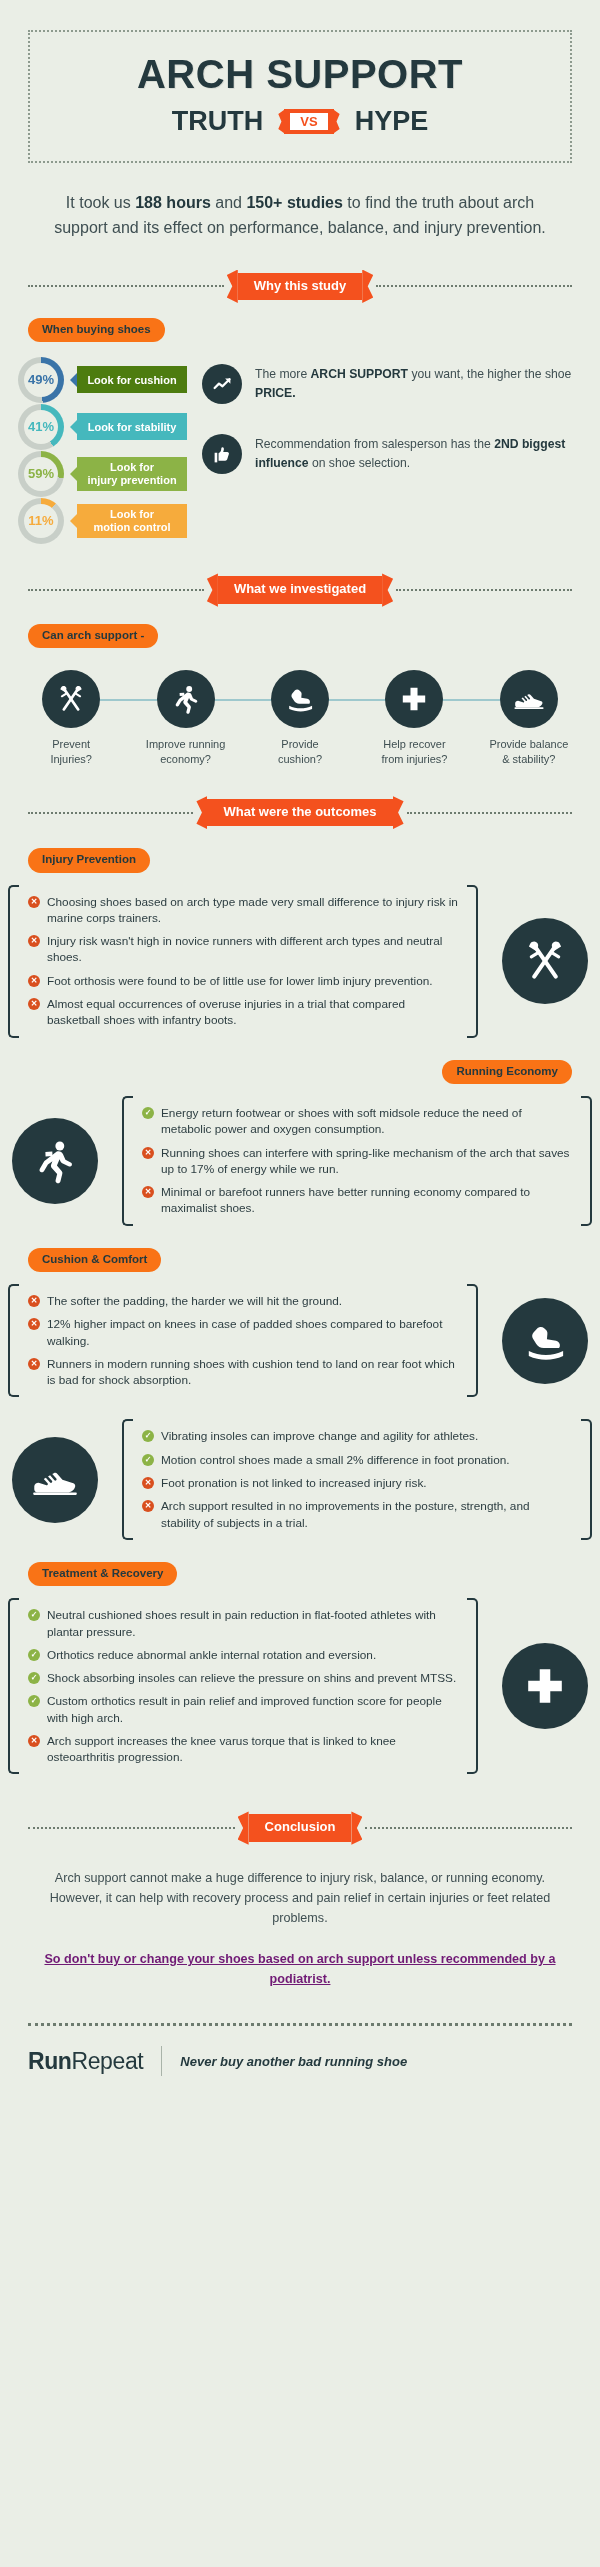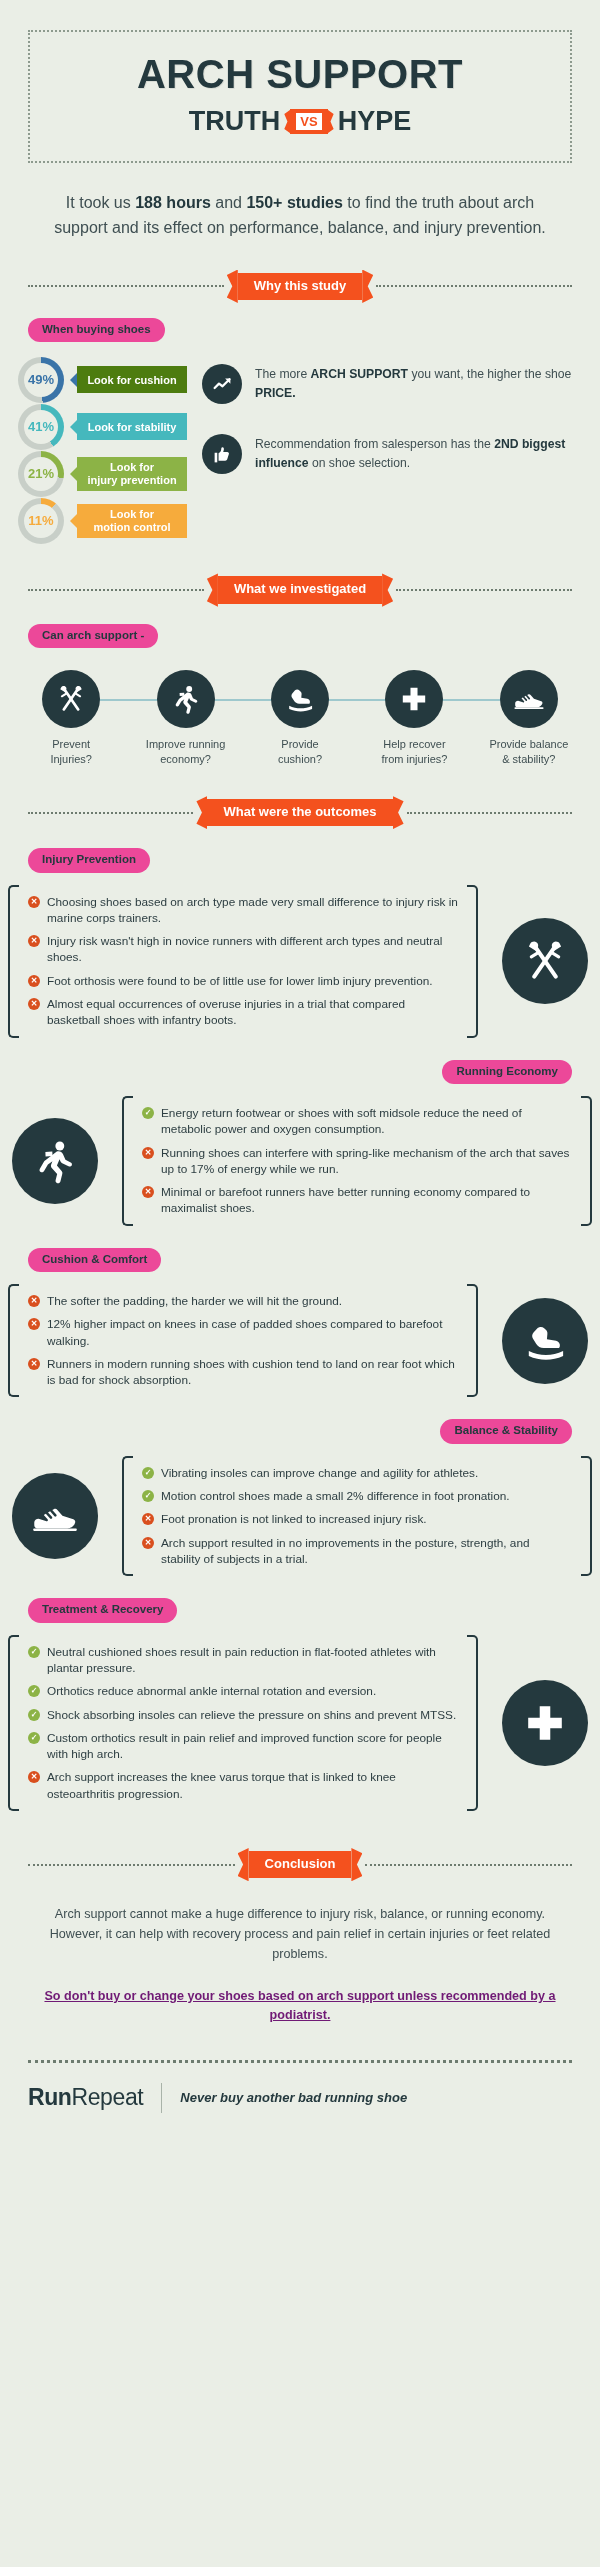--- a/index.html
+++ b/index.html
@@ -28,37 +28,37 @@
     text-shadow: 1px 1px 0 rgba(0,0,0,.08);
   }
   .title-sub {
     margin-top: 14px;
     font-size: 27px;
     font-weight: bold;
     color: #24393e;
     display: flex;
     align-items: center;
     justify-content: center;
-    gap: 10px;
+    gap: 21px;
     line-height: 1;
   }
   .vs-badge {
     position: relative;
     background: #f4511e;
     color: #fff;
     font-size: 14px;
     font-weight: bold;
     padding: 4px 6px;
     line-height: 1;
     display: inline-block;
   }
   .vs-badge .vs-inner {
     background: #fff;
     color: #f4511e;
-    padding: 2px 4px;
+    padding: 2px 10px;
     display: inline-block;
     font-size: 13px;
   }
   .vs-badge::before, .vs-badge::after {
     content: "";
     position: absolute;
     top: 0; bottom: 0;
     width: 7px;
     background: #f4511e;
   }
@@ -104,21 +104,21 @@
     height: calc(100% + 6px);
     width: 11px;
     background: #f4511e;
   }
   .ribbon::before { left: -11px; clip-path: polygon(100% 0,100% 100%,0 84%,50% 50%,0 16%); }
   .ribbon::after  { right: -11px; clip-path: polygon(0 0,0 100%,100% 84%,50% 50%,100% 16%); }
 
   
   .pill {
     display: inline-block;
-    background: #ec4899;
+    background: #f97316;
     color: #24393e;
     font-weight: bold;
     font-size: 11.5px;
     border-radius: 14px;
     padding: 6px 14px 7px 14px;
     line-height: 1;
   }
 
   
   .why-wrap { margin: 18px 0 0 0; }
@@ -323,21 +323,21 @@
               <div class="ring" style="background:conic-gradient(#45b8bd 0deg 148deg, #c8cfc8 148deg 360deg)"></div>
               <div class="hole" style="color:#45b8bd">41%</div>
             </div>
             <div class="stat-bar" style="background: rgb(69, 184, 189); color: rgb(69, 184, 189);">
               <span style="color: rgb(255, 255, 255); white-space: pre-line;">Look for stability</span>
             </div>
           </div>
           <div class="stat-row">
             <div class="donut">
               <div class="ring" style="background:conic-gradient(#8cb346 0deg 101deg, #c8cfc8 101deg 360deg)"></div>
-              <div class="hole" style="color:#8cb346">21%</div>
+              <div class="hole" style="color:#8cb346">59%</div>
             </div>
             <div class="stat-bar" style="background: rgb(140, 179, 70); color: rgb(140, 179, 70);">
               <span style="color: rgb(255, 255, 255); white-space: pre-line;">Look for
 injury prevention</span>
             </div>
           </div>
           <div class="stat-row">
             <div class="donut">
               <div class="ring" style="background:conic-gradient(#f6ab3c 0deg 40deg, #c8cfc8 40deg 360deg)"></div>
               <div class="hole" style="color:#f6ab3c">11%</div>
@@ -551,21 +551,20 @@
             <svg width="48" height="48" viewBox="0 0 40 40">
               <g fill="#ffffff">
                 <path d="M13.5 9.5c1.6-1.6 4.2-1.7 5.8-.2l1.6 1.6c.8.8 1.2 1.9 1.1 3l-.4 4.6 7.6 1.3c2.1.4 3.5 2.3 3.2 4.4-.1.6-.3 1.1-.7 1.6H18.9c-2.6 0-5-1.4-6.3-3.6L9.9 18c-1-1.7-.7-3.9.7-5.3z"></path>
                 <path d="M6.5 28.3c4.6 2.3 9.4 3.4 14.3 3.4s9.7-1.1 14.3-3.4v4.2c-4.6 2.1-9.4 3.1-14.3 3.1s-9.7-1-14.3-3.1z"></path>
               </g>
             </svg>
           </div>
         </div>
       </div>
       <div class="block">
-        <div class="block-pill-right"><span class="pill">Balance &amp; Stability</span></div>
         <div class="block-body rev">
           <div class="bracket-box">
             <ul class="bullets">
               <li>
                 <span class="bmark pos">✓</span>
                 <span>Vibrating insoles can improve change and agility for athletes.</span>
               </li>
               <li>
                 <span class="bmark pos">✓</span>
                 <span>Motion control shoes made a small 2% difference in foot pronation.</span>

